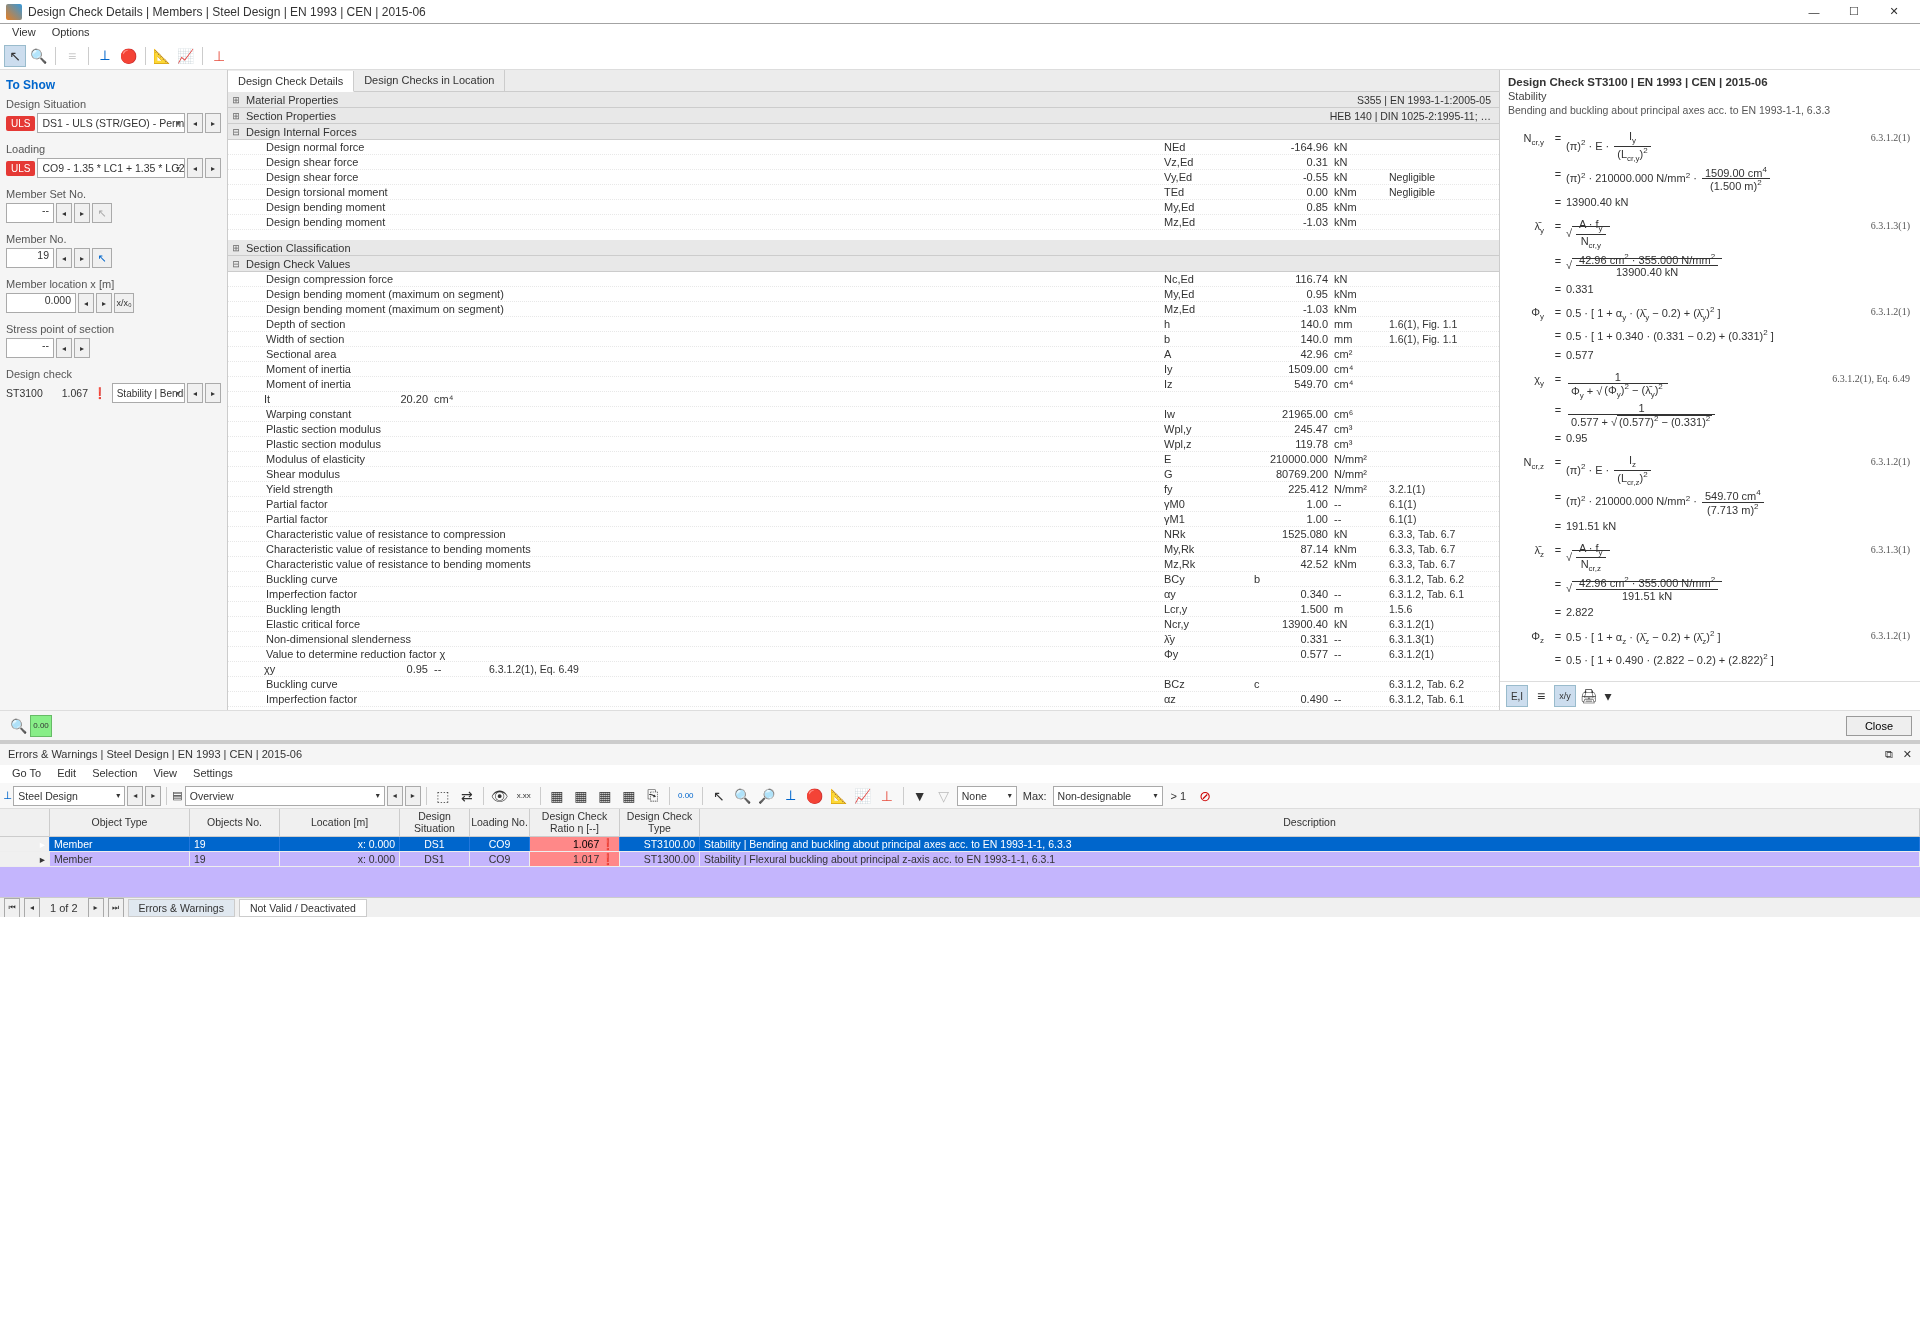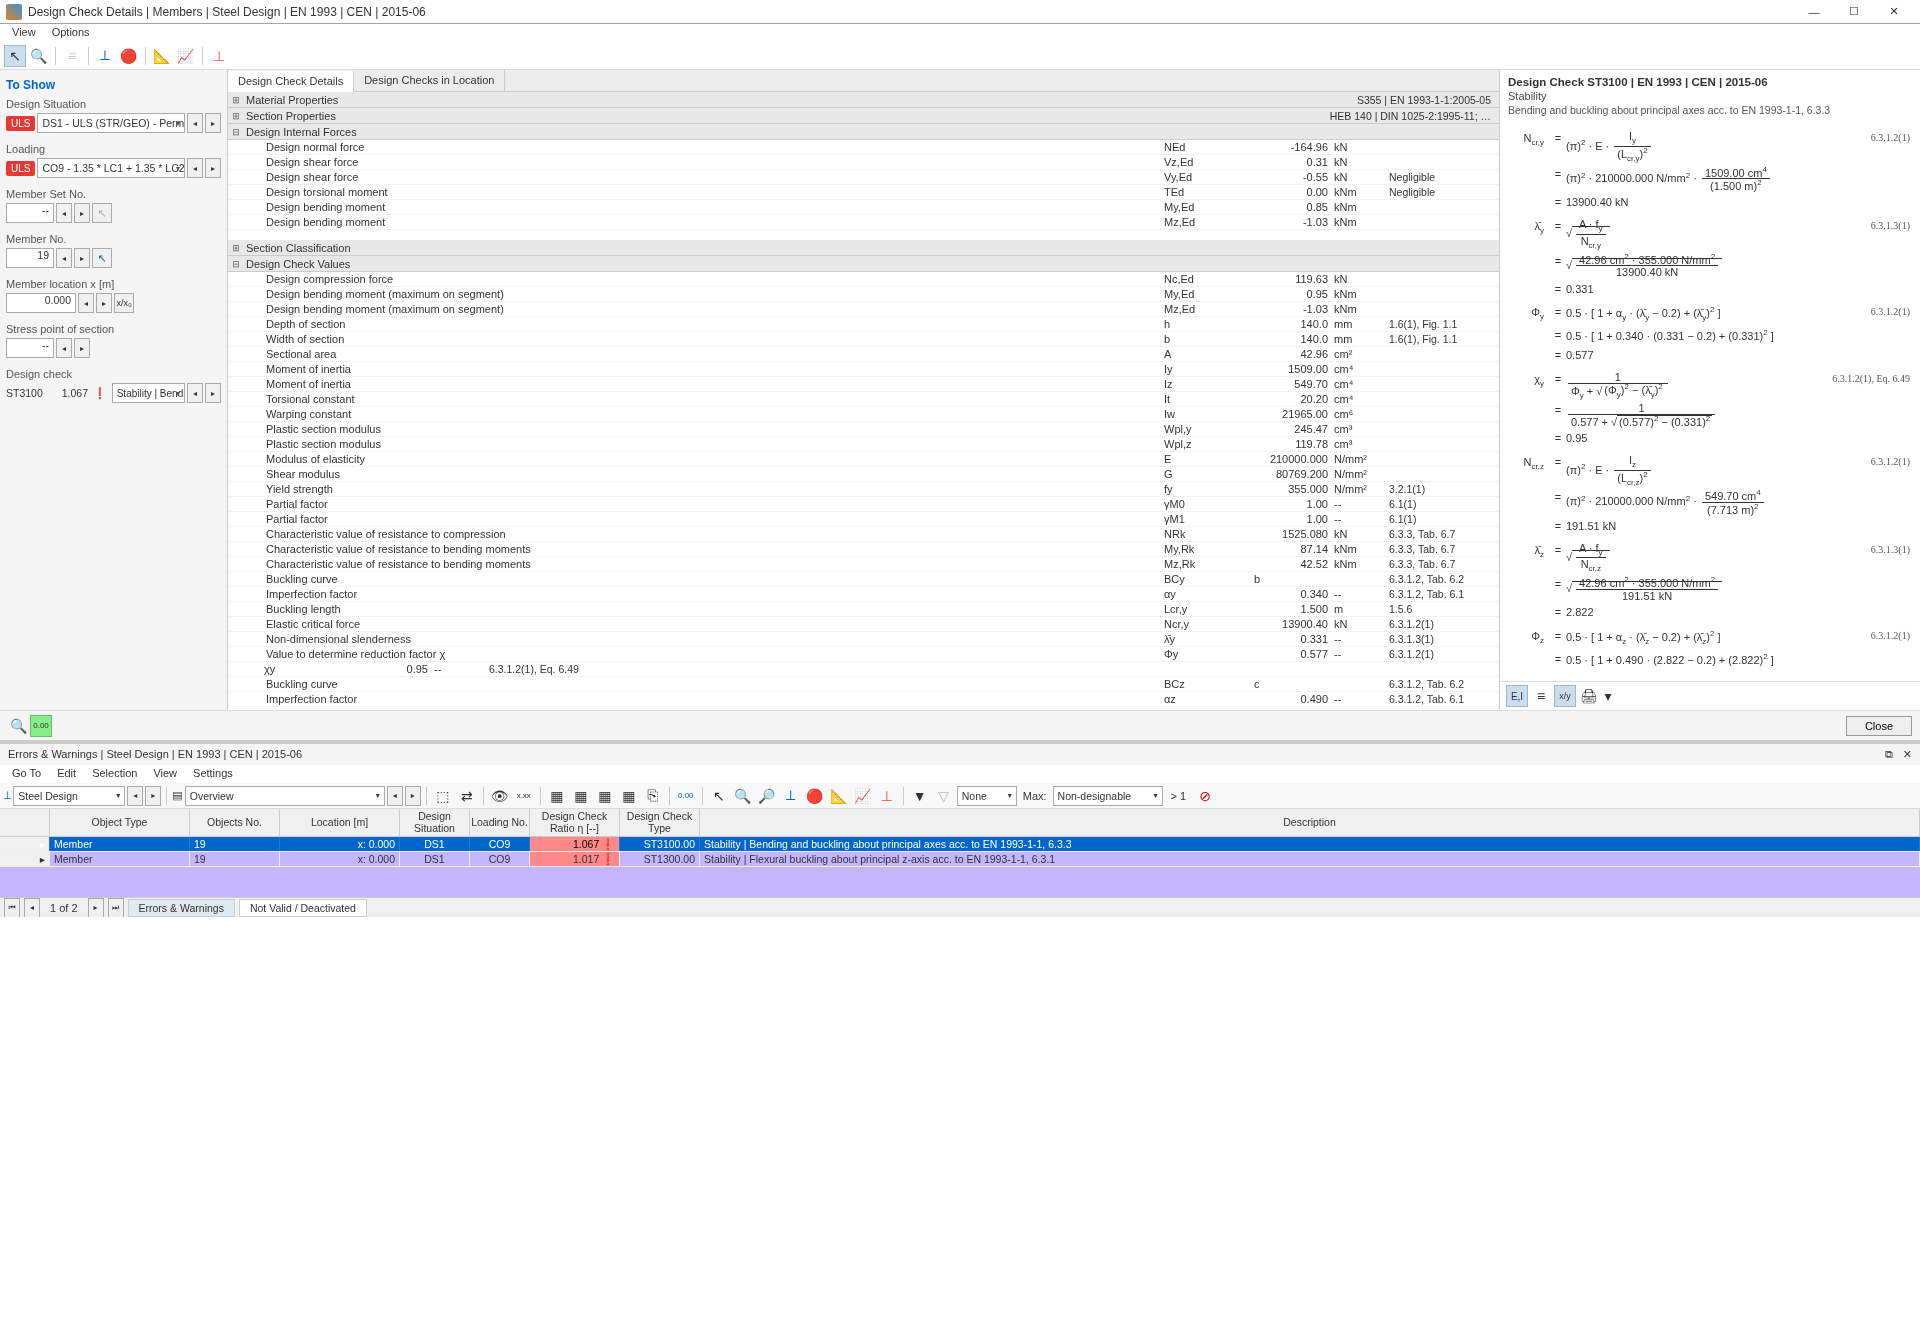--- a/index.html
+++ b/index.html
@@ -277,21 +277,21 @@
           </div>
           <div class="prow header">
             <span class="expandmark">⊟</span>
             <span class="pname" style="flex:1">Design Check Values</span>
             <span class="pnote" style="width:auto;max-width:280px"></span>
           </div>
           <div class="prow">
             <span class="pexp"></span>
             <span class="pname">Design compression force</span>
             <span class="psym">Nc,Ed</span>
-            <span class="pval" style="text-align:right">119.63</span>
+            <span class="pval" style="text-align:right">116.74</span>
             <span class="punit">kN</span>
             <span class="pnote"></span>
           </div>
           <div class="prow">
             <span class="pexp"></span>
             <span class="pname">Design bending moment (maximum on segment)</span>
             <span class="psym">My,Ed</span>
             <span class="pval" style="text-align:right">0.95</span>
             <span class="punit">kNm</span>
             <span class="pnote"></span>
@@ -339,21 +339,20 @@
           <div class="prow">
             <span class="pexp"></span>
             <span class="pname">Moment of inertia</span>
             <span class="psym">Iz</span>
             <span class="pval" style="text-align:right">549.70</span>
             <span class="punit">cm⁴</span>
             <span class="pnote"></span>
           </div>
           <div class="prow">
             <span class="pexp"></span>
-            <span class="pname">Torsional constant</span>
             <span class="psym">It</span>
             <span class="pval" style="text-align:right">20.20</span>
             <span class="punit">cm⁴</span>
             <span class="pnote"></span>
           </div>
           <div class="prow">
             <span class="pexp"></span>
             <span class="pname">Warping constant</span>
             <span class="psym">Iw</span>
             <span class="pval" style="text-align:right">21965.00</span>
@@ -389,21 +388,21 @@
             <span class="pname">Shear modulus</span>
             <span class="psym">G</span>
             <span class="pval" style="text-align:right">80769.200</span>
             <span class="punit">N/mm²</span>
             <span class="pnote"></span>
           </div>
           <div class="prow">
             <span class="pexp"></span>
             <span class="pname">Yield strength</span>
             <span class="psym">fy</span>
-            <span class="pval" style="text-align:right">355.000</span>
+            <span class="pval" style="text-align:right">225.412</span>
             <span class="punit">N/mm²</span>
             <span class="pnote">3.2.1(1)</span>
           </div>
           <div class="prow">
             <span class="pexp"></span>
             <span class="pname">Partial factor</span>
             <span class="psym">γM0</span>
             <span class="pval" style="text-align:right">1.00</span>
             <span class="punit">--</span>
             <span class="pnote">6.1(1)</span>

